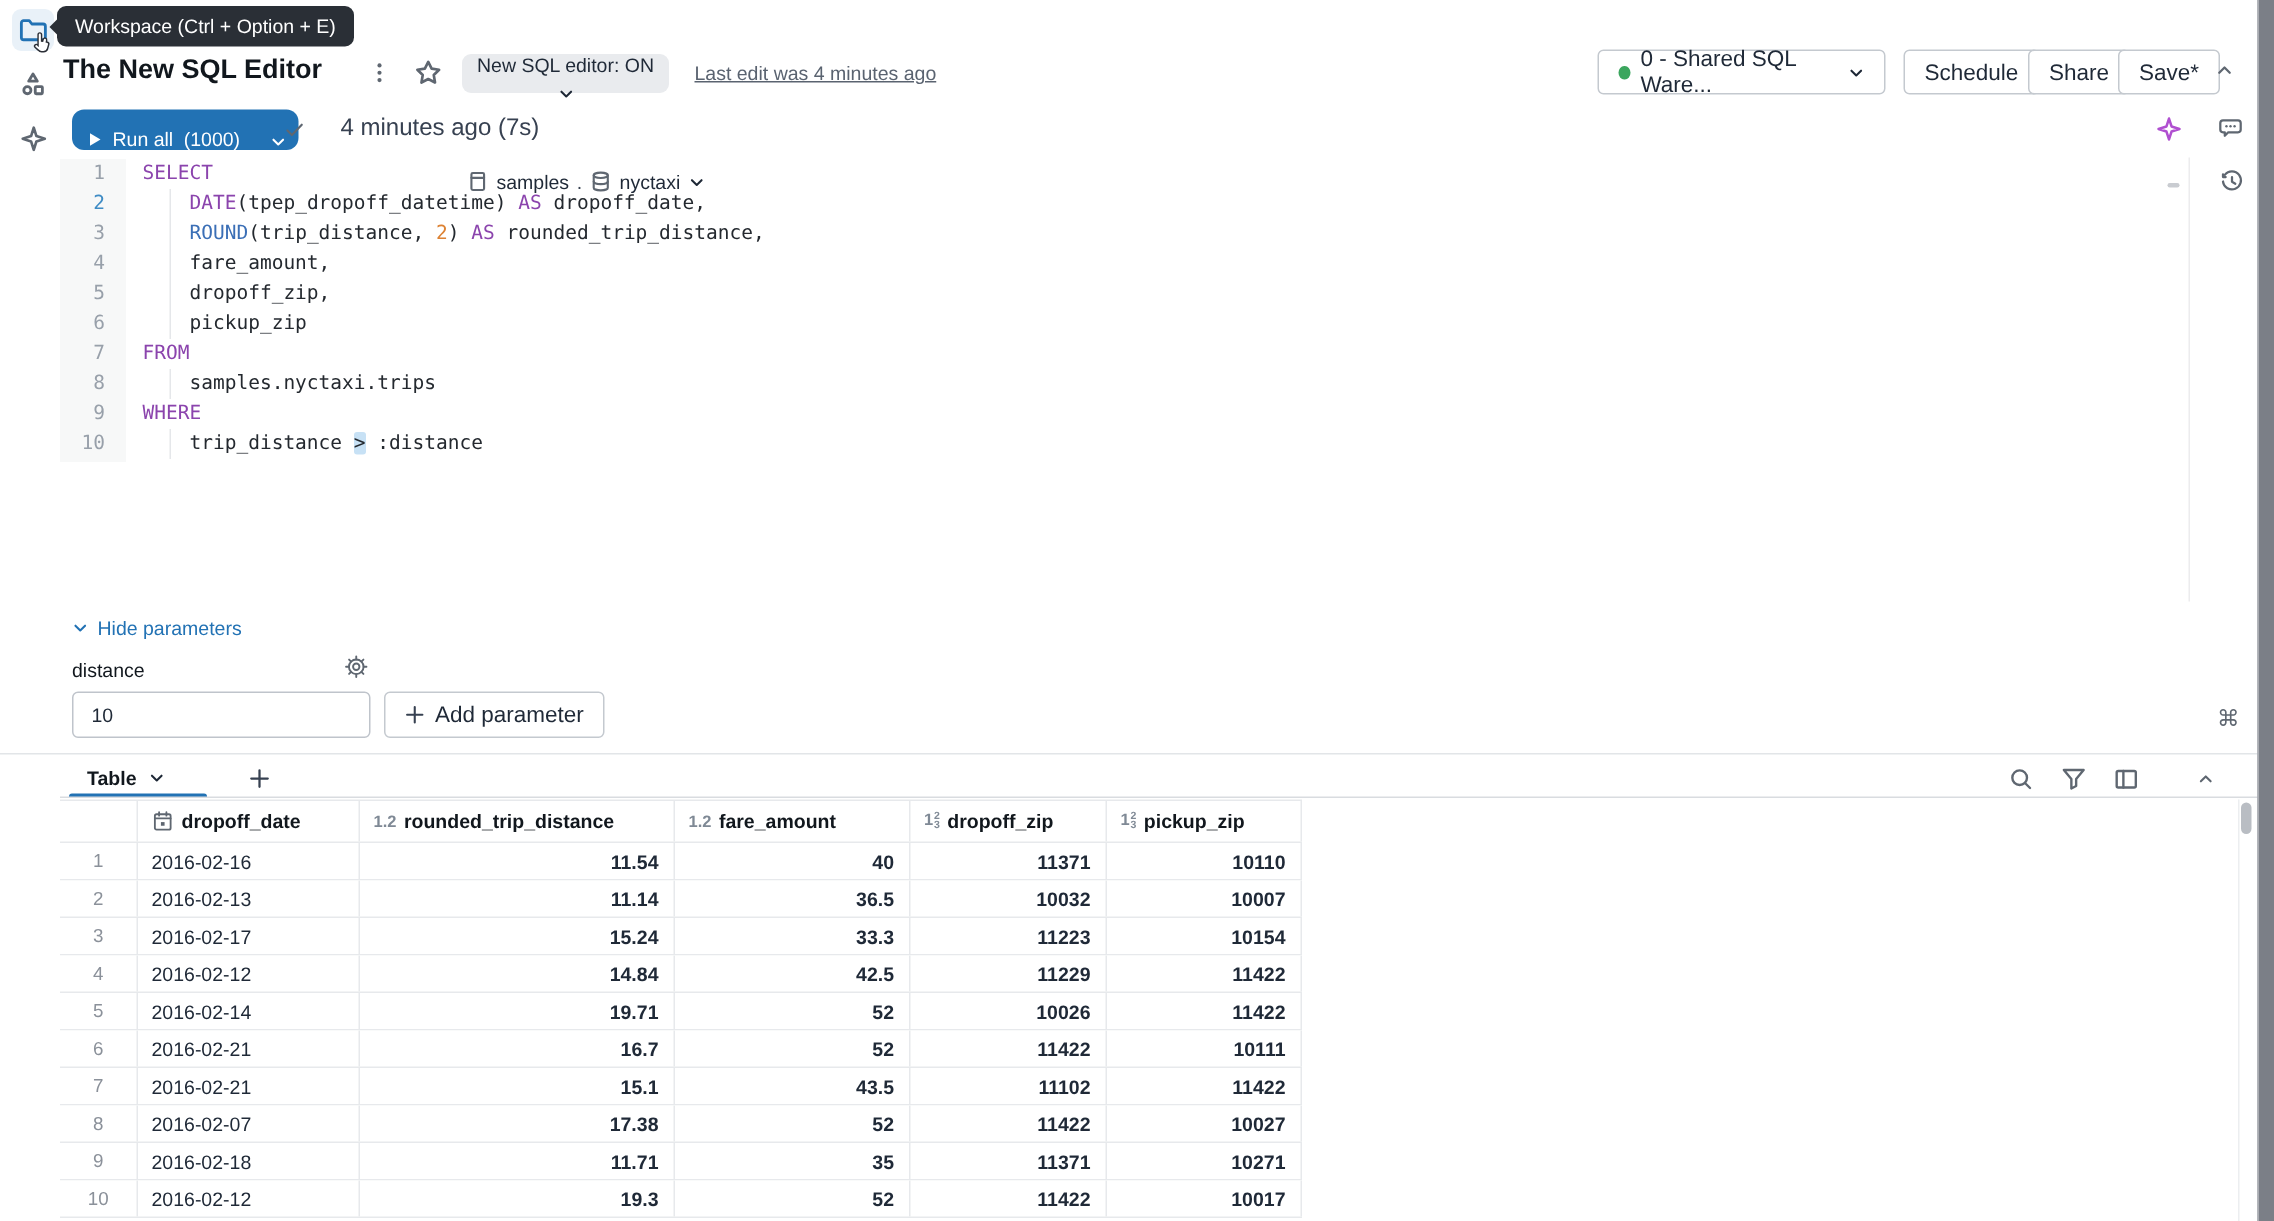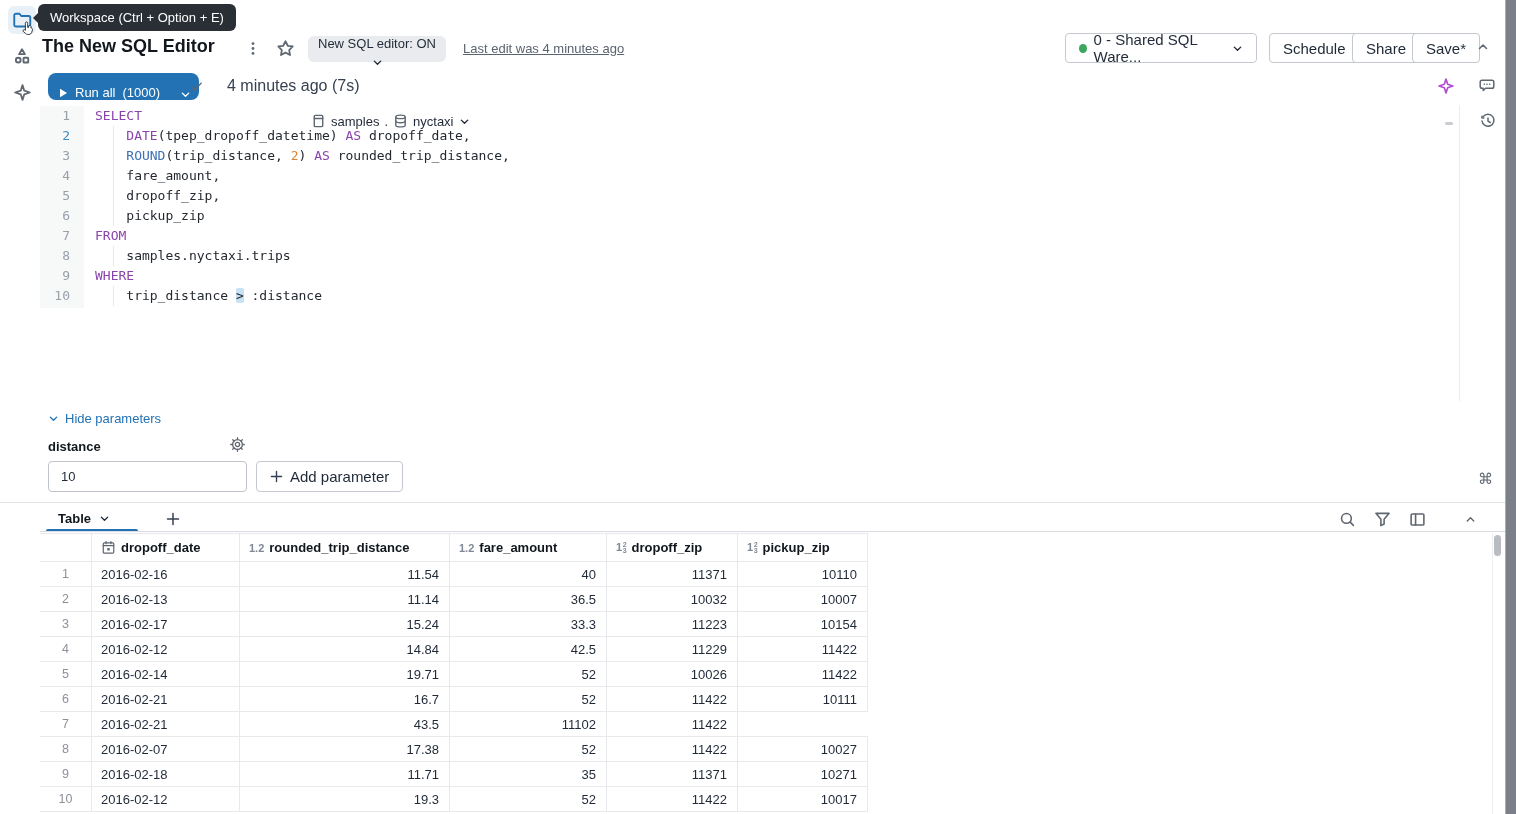--- a/index.html
+++ b/index.html
@@ -49,21 +49,21 @@
   .gutter-num.active { color:#3f8cc5; }
   .code-line { position:relative; flex:1; white-space:pre; color:#24292f; padding-left:11px; }
   .code-line.indent:before { content:""; position:absolute; left:29px; top:0; width:1px; height:20px; background:#e5e7ea; }
   .tok-kw { color:#8b44ad; }
   .tok-fn { color:#3b6fb6; }
   .tok-num { color:#dd8233; }
   .tok-op { background:#c7e1f5; border-radius:2px; }
 
   
   .hideparams { position:absolute; left:48px; top:411px; display:flex; align-items:center; gap:6px; color:#2272b4; }
-  .paramname { position:absolute; left:48px; top:439px; font-weight:700; color:#11171d; }
+  .paramname { position:absolute; left:48px; top:439px; font-weight:400; color:#11171d; }
   .paraminput { position:absolute; left:48px; top:461px; width:199px; height:31px; border:1px solid #bfc4cb;
     border-radius:4px; padding:0 12px; font-size:13px; color:#1f2937; font-family:"Liberation Sans",sans-serif; background:#fff; }
   .addparam { position:absolute; left:256px; top:461px; height:31px; }
   .cmdglyph { position:absolute; left:1478px; top:470px; font-size:15px; color:#5f6771; }
 
   
   .results-border { position:absolute; left:0; top:502px; width:1505px; height:1px; background:#e2e5e8; }
   .tabbar-border { position:absolute; left:40px; top:531px; width:1465px; height:1px; background:#d9dce0; }
   .tab { position:absolute; left:46px; top:505px; height:26px; display:flex; align-items:center; gap:8px;
     padding:0 12px; font-weight:700; color:#11171d; }
@@ -71,21 +71,21 @@
   .tab-add { position:absolute; left:163px; top:509px; width:20px; height:20px; display:flex; align-items:center; justify-content:center; }
   .res-icons { position:absolute; top:509px; display:flex; align-items:center; }
   .res-icons > div { width:20px; height:20px; display:flex; align-items:center; justify-content:center; }
 
   
   .tbl { position:absolute; left:40px; top:533px; }
   .tr { display:grid; grid-template-columns:52px 148px 210px 157px 131px 130px; border-bottom:1px solid #e7e9ec; background:#fff; }
   .tr.head { height:29px; border-top:1px solid #e7e9ec; }
   .tr.row { height:25px; }
   .td { border-right:1px solid #e7e9ec; display:flex; align-items:center; overflow:hidden; }
-  .td.num { justify-content:flex-end; padding-right:10px; }
+  .td.num { justify-content:flex-end; padding-right:10px;font-weight:bold; }
   .td.left { padding-left:9px; }
   .td.rowno { justify-content:center; color:#8b919a; font-size:12.5px; }
   .th { font-weight:700; color:#11171d; gap:5px; }
   .type-dec { color:#7f8995; font-weight:700; font-size:11px; }
   .int-icon { display:inline-flex; align-items:flex-start; color:#7f8995; font-weight:700; font-size:11px; line-height:11px; }
   .int-stack { display:inline-flex; flex-direction:column; font-size:7px; line-height:6px; margin-left:0.5px; }
 
   
   .win-scrollbar { position:absolute; right:0; top:0; width:11px; height:814px; background:#7b7f87; border-left:1px solid #a9acb2; }
   .res-scroll-thumb { position:absolute; left:1494px; top:535px; width:7px; height:21px; background:#b9bdc3; border-radius:4px; }
@@ -492,20 +492,21 @@
         <div class="td rowno">6</div>
         <div class="td left">2016-02-21</div>
         <div class="td num">16.7</div>
         <div class="td num">52</div>
         <div class="td num">11422</div>
         <div class="td num">10111</div>
       </div>
       <div class="tr row">
         <div class="td rowno">7</div>
         <div class="td left">2016-02-21</div>
+        <div class="td num">15.1</div>
         <div class="td num">43.5</div>
         <div class="td num">11102</div>
         <div class="td num">11422</div>
       </div>
       <div class="tr row">
         <div class="td rowno">8</div>
         <div class="td left">2016-02-07</div>
         <div class="td num">17.38</div>
         <div class="td num">52</div>
         <div class="td num">11422</div>

